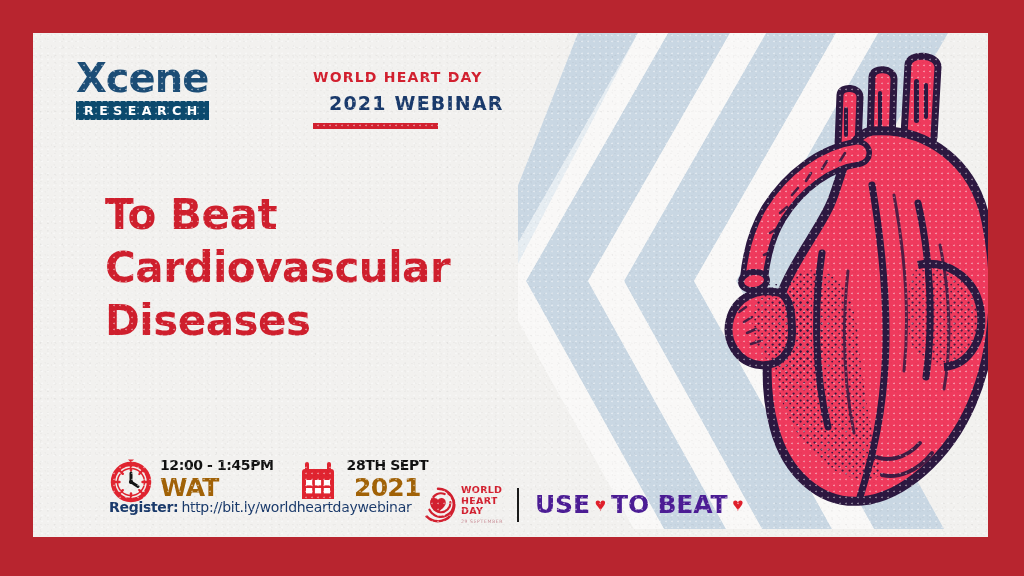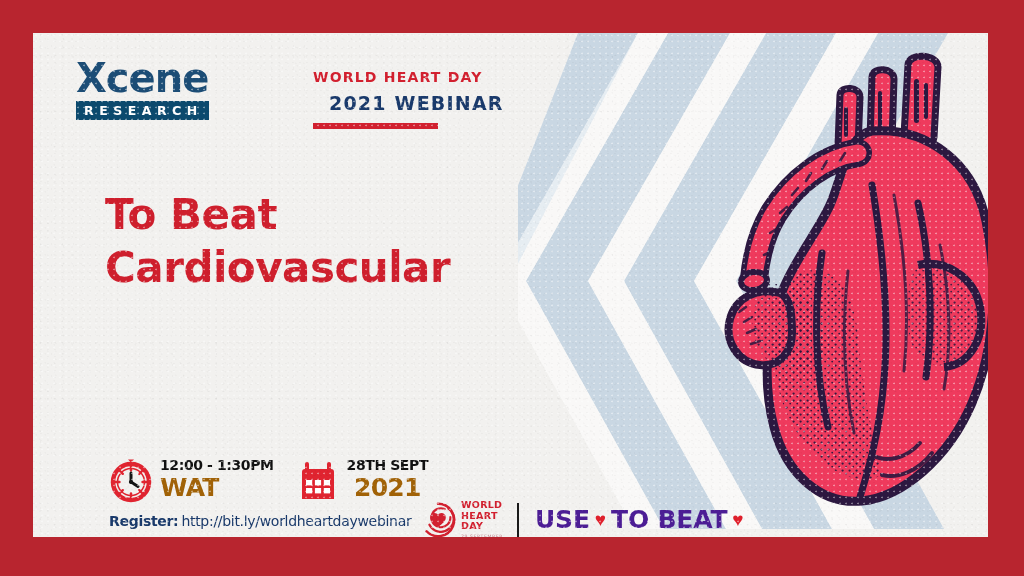--- a/index.html
+++ b/index.html
@@ -176,21 +176,21 @@
     font-weight: bold;
     color: #a16207;
     line-height: 30px;
     letter-spacing: -0.8px;
     white-space: nowrap;
   }
   
   .register {
     position: absolute;
     left: 76px;
-    top: 479px;
+    top: 465px;
     z-index: 5;
     white-space: nowrap;
   }
   .register-label {
     font-family: "DejaVu Sans", sans-serif;
     font-size: 14px;
     font-weight: bold;
     color: #1a3a6b;
     letter-spacing: -0.3px;
   }
@@ -198,21 +198,21 @@
     font-family: "DejaVu Sans", sans-serif;
     font-size: 14px;
     color: #1a3a6b;
     letter-spacing: -0.3px;
     margin-left: 3px;
   }
   
   .whd-lockup {
     position: absolute;
     left: 386px;
-    top: 467px;
+    top: 452px;
     z-index: 5;
     display: flex;
     align-items: center;
   }
   .whd-emblem {
     width: 38px;
     height: 38px;
     flex: none;
   }
   .whd-words {
@@ -389,20 +389,21 @@
 
     <div class="eyebrow">
       <span class="eyebrow-line1">WORLD HEART DAY</span>
       <span class="eyebrow-line2">2021 WEBINAR</span>
       <div class="eyebrow-rule"></div>
     </div>
 
     <div class="headline">
       <span class="headline-line">To Beat</span>
       <span class="headline-line">Cardiovascular</span>
+      <span class="headline-line">Diseases</span>
     </div>
 
     <div class="details">
 
       <div class="detail-block">
         <svg width="44" height="44" viewBox="0 0 44 44">
           <circle cx="22" cy="23" r="18" fill="none" stroke="#e02430" stroke-width="4.5"></circle>
           <circle cx="22" cy="23" r="13.5" fill="none" stroke="#e02430" stroke-width="1.6"></circle>
           <g stroke="#e02430" stroke-width="2.4" stroke-linecap="round">
             <path d="M22,7.5 v4"></path>
@@ -413,21 +414,21 @@
               <path d="M30.2,31.2 l2.8,2.8"></path>
             <path d="M33,12 l-2.8,2.8"></path>
               <path d="M13.8,31.2 l-2.8,2.8"></path>
           </g>
           <path d="M22,23 L22,14" stroke="#141414" stroke-width="3" stroke-linecap="round"></path>
           <path d="M22,23 L29,27.5" stroke="#141414" stroke-width="3" stroke-linecap="round"></path>
           <circle cx="22" cy="23" r="2.1" fill="#141414"></circle>
           <path d="M22,3.5 l3,-3 h-6 z" fill="#e02430"></path>
         </svg>
         <div class="detail-text">
-          <span class="detail-small">12:00 - 1:30PM</span>
+          <span class="detail-small">12:00 - 1:45PM</span>
           <span class="detail-big">WAT</span>
         </div>
       </div>
 
       <div class="detail-block calendar">
         <svg width="44" height="44" viewBox="0 0 44 44">
           <path d="M9,10 h26 a3,3 0 0 1 3,3 v24 a3,3 0 0 1 -3,3 h-26 a3,3 0 0 1 -3,-3 v-24 a3,3 0 0 1 3,-3 z" fill="#e02430"></path>
           <path d="M11,5 v7" stroke="#e02430" stroke-width="4" stroke-linecap="round"></path>
           <path d="M33,5 v7" stroke="#e02430" stroke-width="4" stroke-linecap="round"></path>
           <rect x="6" y="17" width="32" height="23" fill="#e02430"></rect>

